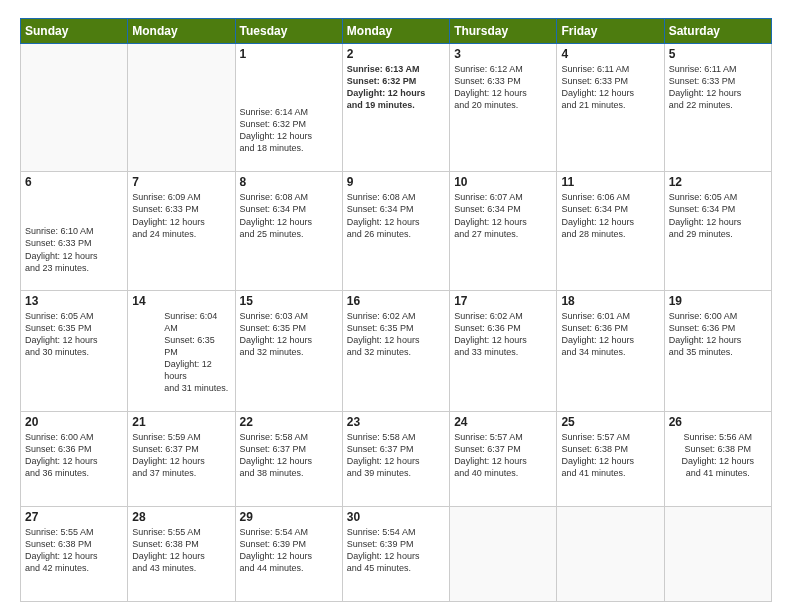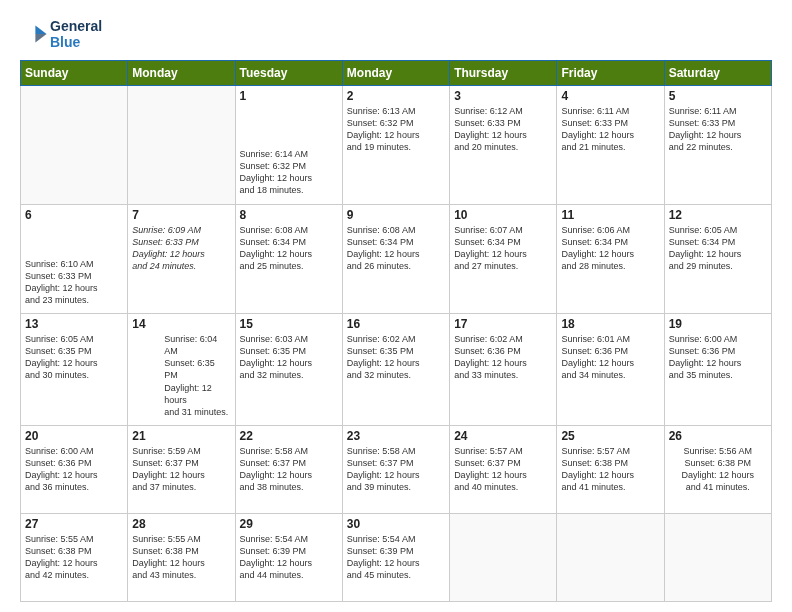--- a/index.html
+++ b/index.html
@@ -83,36 +83,20 @@
     .day-info {
       font-size: 9px;
       color: #333;
       line-height: 1.35;
     }
   </style>
 </head>
 <body>
 
 <div class="page">
-  <div class="header">
-    <div class="logo">
-      <svg class="logo-icon" viewBox="0 0 40 40">
-        <polygon points="22,8 38,20 22,20" fill="#2a7abf"></polygon>
-        <polygon points="22,20 38,20 22,32" fill="#1a3a5c" opacity="0.7"></polygon>
-      </svg>
-      <div>
-        <div style="font-size:14px;font-weight:bold;color:#1a3a5c;">General</div>
-        <div style="font-size:14px;font-weight:bold;color:#2a7abf;">Blue</div>
-      </div>
-    </div>
-    <div class="title-block">
-      <div class="main-title"></div>
-      <div class="subtitle"></div>
-    </div>
-  </div>
 
   <table class="calendar">
     <thead>
       <tr>
       <th>Sunday</th>
           <th>Monday</th>
           <th>Tuesday</th>
           <th>Monday</th>
           <th>Thursday</th>
           <th>Friday</th>
@@ -125,21 +109,21 @@
           <td class="empty"></td>
           <td>
             <span class="day-num">1</span>
             <div class="day-info" style="white-space: pre-line; margin-top: 45px;">Sunrise: 6:14 AM
 Sunset: 6:32 PM
 Daylight: 12 hours
 and 18 minutes.</div>
           </td>
           <td>
             <span class="day-num">2</span>
-            <div class="day-info" style="white-space: pre-line;">Sunrise: 6:13 AM
+            <div class="day-info" style="white-space: pre-line; font-weight: bold;">Sunrise: 6:13 AM
 Sunset: 6:32 PM
 Daylight: 12 hours
 and 19 minutes.</div>
           </td>
           <td>
             <span class="day-num">3</span>
             <div class="day-info" style="white-space: pre-line;">Sunrise: 6:12 AM
 Sunset: 6:33 PM
 Daylight: 12 hours
 and 20 minutes.</div>
@@ -162,21 +146,21 @@
         <tr>
           <td>
             <span class="day-num">6</span>
             <div class="day-info" style="white-space: pre-line; margin-top: 36px;">Sunrise: 6:10 AM
 Sunset: 6:33 PM
 Daylight: 12 hours
 and 23 minutes.</div>
           </td>
           <td>
             <span class="day-num">7</span>
-            <div class="day-info" style="white-space: pre-line; font-style: italic;">Sunrise: 6:09 AM
+            <div class="day-info" style="white-space: pre-line;">Sunrise: 6:09 AM
 Sunset: 6:33 PM
 Daylight: 12 hours
 and 24 minutes.</div>
           </td>
           <td>
             <span class="day-num">8</span>
             <div class="day-info" style="white-space: pre-line;">Sunrise: 6:08 AM
 Sunset: 6:34 PM
 Daylight: 12 hours
 and 25 minutes.</div>

